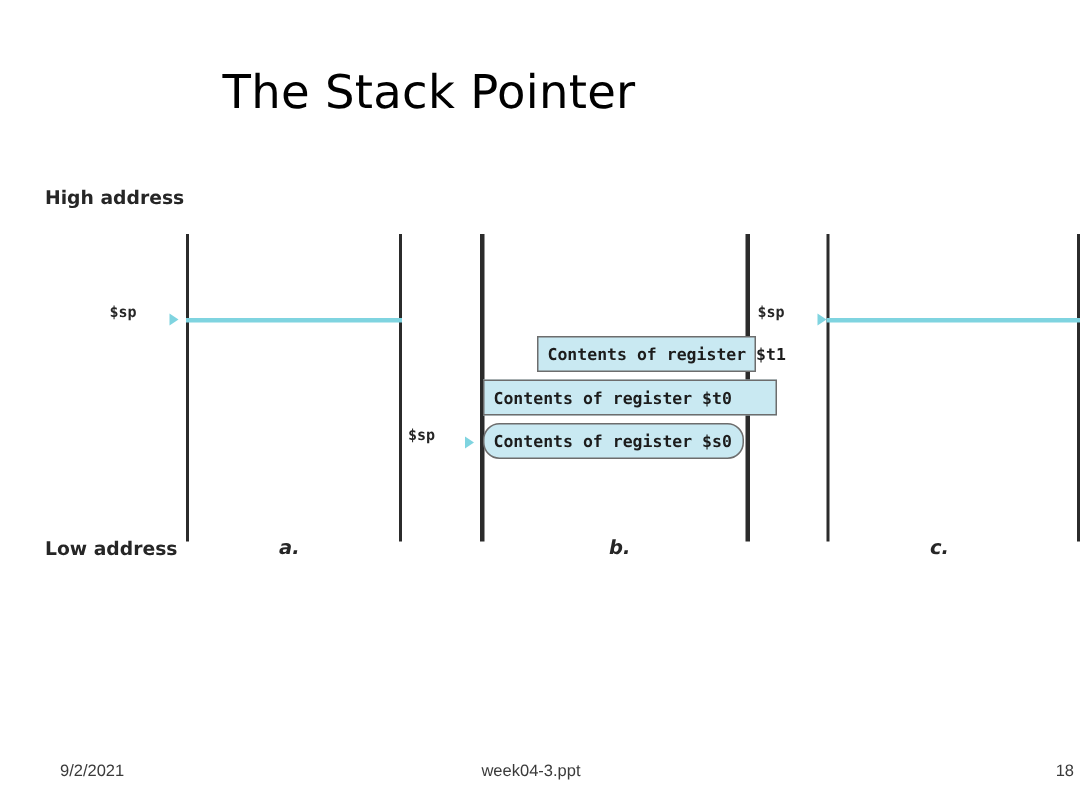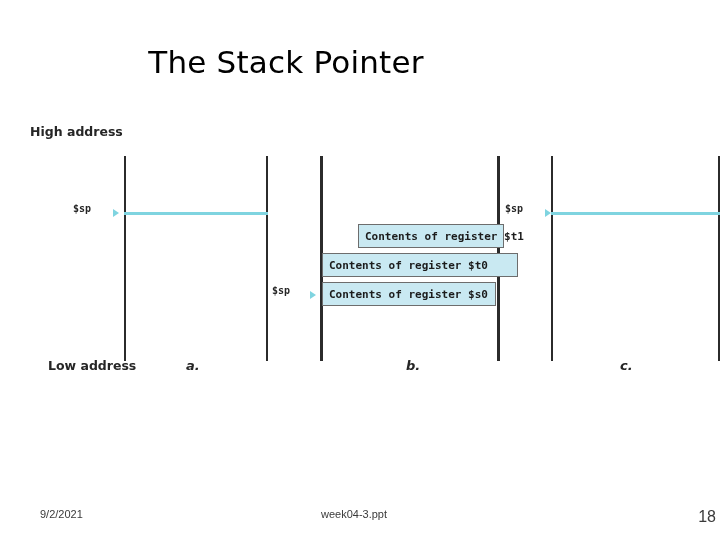--- a/index.html
+++ b/index.html
@@ -124,56 +124,56 @@
     top: 8px;
     width: 708px;
     text-align: center;
     font-size: 11px;
     color: #3a3a3a;
   }
   .footer-page {
     position: absolute;
     right: 40px;
     top: 8px;
-    font-size: 16px;
+    font-size: 11px;
     color: #3a3a3a;
   }
 </style>
 </head>
 <body>
 
 <div class="slide">
 
   <div class="slide-title">The Stack Pointer</div>
 
   <div class="figure">
 
     <div class="lbl" style="left:30px; top:16px;">High address</div>
-    <div class="lbl" style="left:30px; top:250px;margin-left:18px;">Low address</div>
+    <div class="lbl" style="left:30px; top:250px;">Low address</div>
 
     <div class="vline" style="left:124px;"></div>
     <div class="vline" style="left:266px;"></div>
 
     <div class="vline thick" style="left:320px;"></div>
     <div class="vline thick" style="left:497px;"></div>
 
     <div class="vline" style="left:551px;"></div>
     <div class="vline" style="left:718px;"></div>
 
     <div class="lbl-sp" style="left:73px; top:95px;">$sp</div>
     <div class="arrow" style="left:113px; top:101px;"></div>
     <div class="hrule" style="left:124px; top:104px; width:144px;"></div>
 
     <div class="cell" style="left:322px; top:116px; width:146px;margin-left:36px;">
       <span class="mono">Contents of register $t1</span>
     </div>
     <div class="cell" style="left:322px; top:145px; width:196px;">
       <span class="mono">Contents of register $t0</span>
     </div>
-    <div class="cell" style="left:322px; top:174px; width:174px;">
+    <div class="cell" style="left:322px; top:174px; width:174px;border-radius:11px;">
       <span class="mono">Contents of register $s0</span>
     </div>
 
     <div class="lbl-sp" style="left:272px; top:177px;">$sp</div>
     <div class="arrow" style="left:310px; top:183px;"></div>
 
     <div class="lbl-sp" style="left:505px; top:95px;">$sp</div>
     <div class="arrow" style="left:545px; top:101px;"></div>
     <div class="hrule" style="left:551px; top:104px; width:169px;"></div>
 

